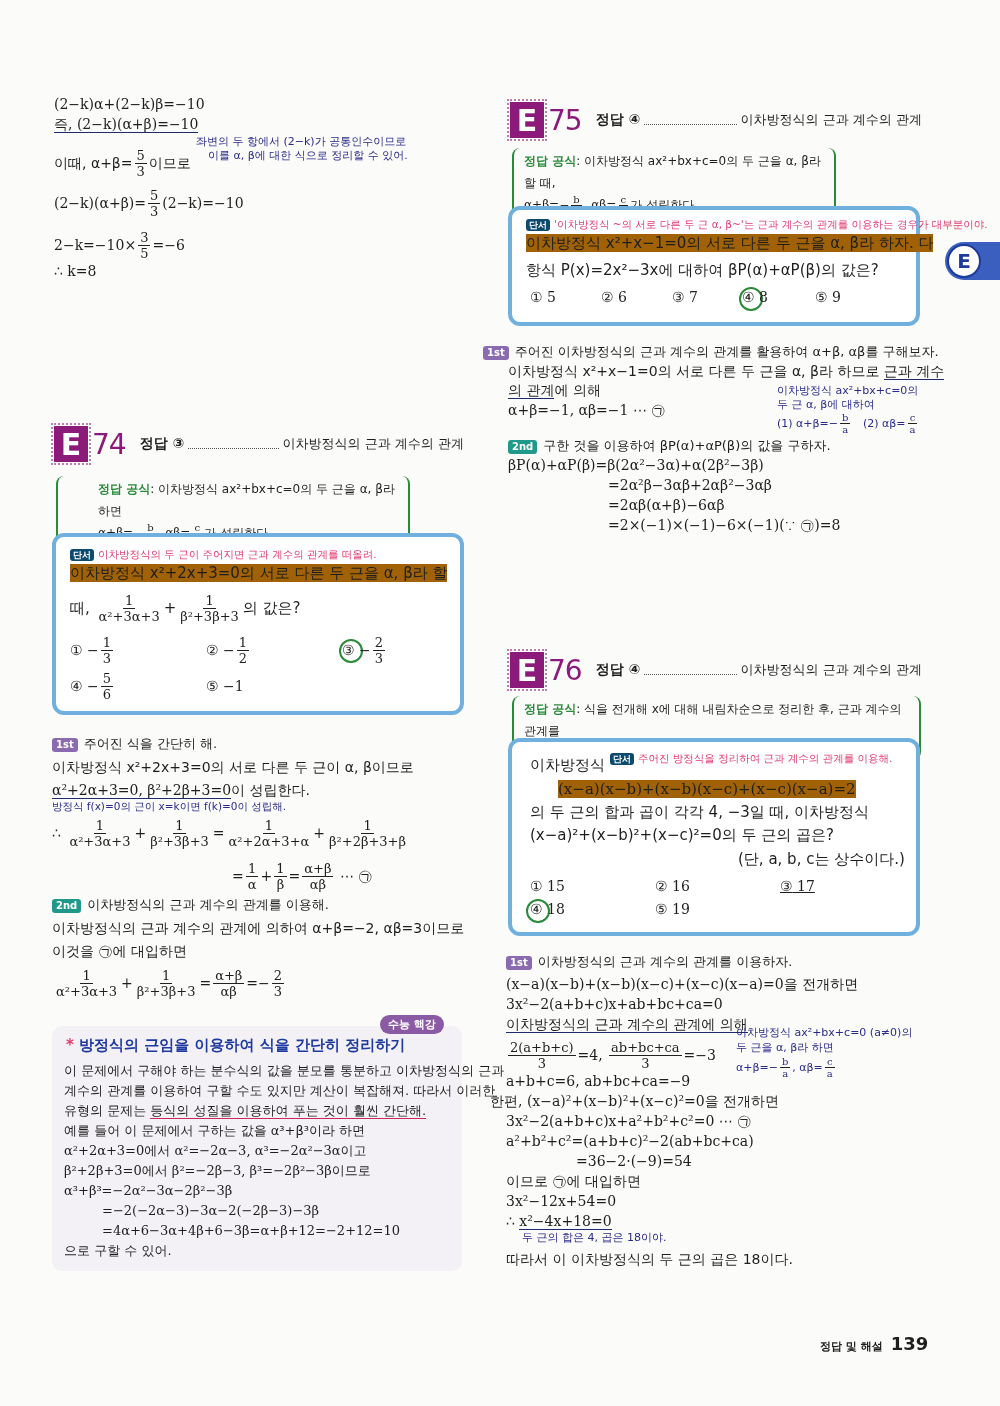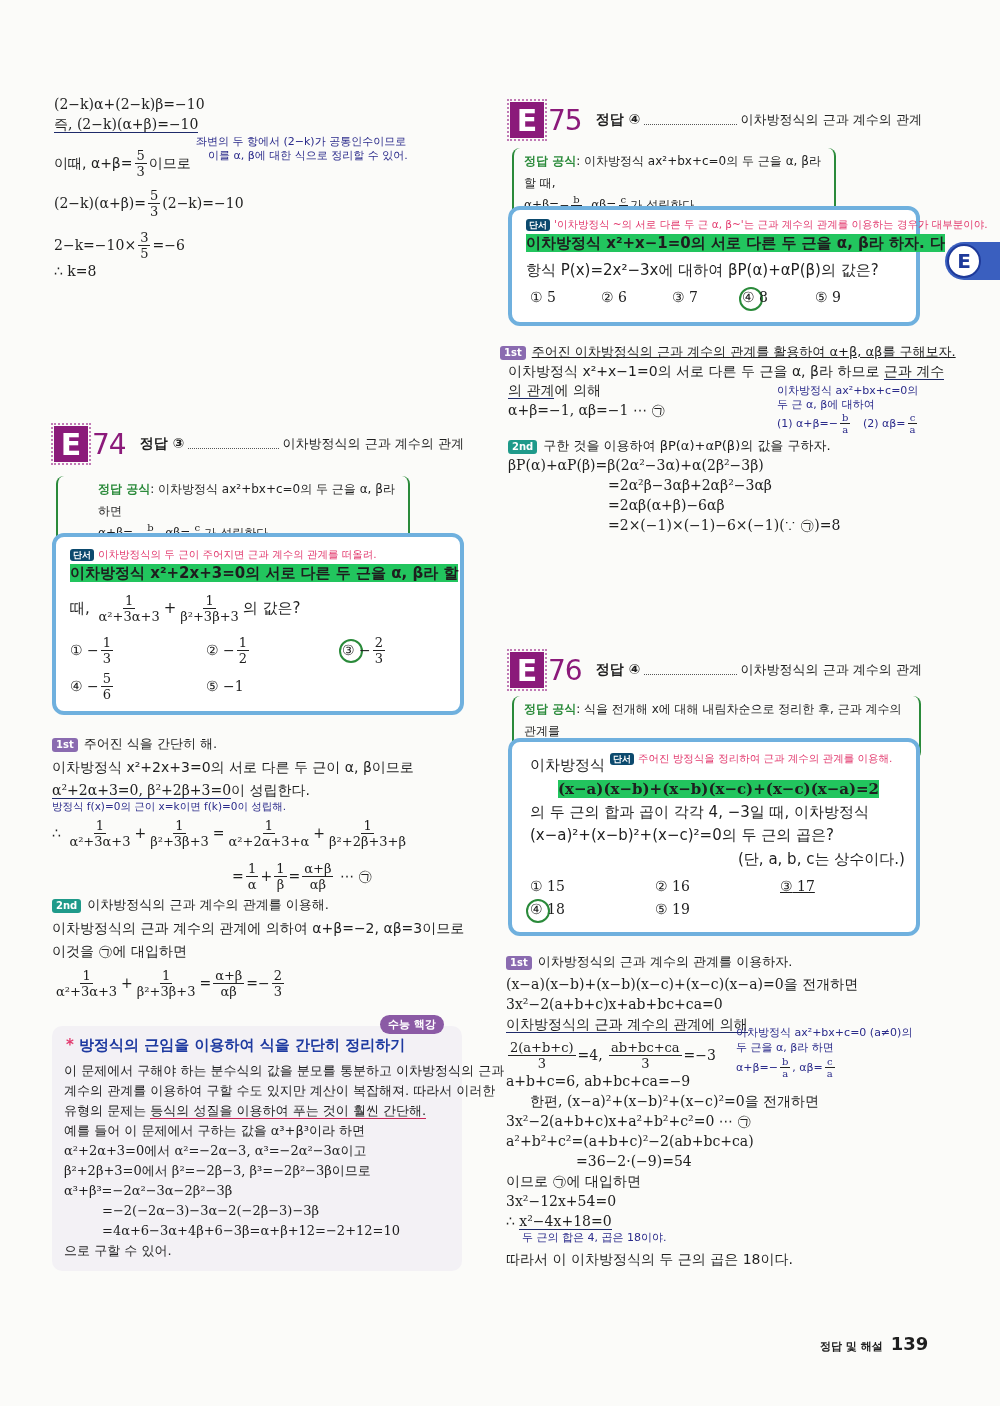--- a/index.html
+++ b/index.html
@@ -42,21 +42,21 @@
 
   
   .pbox {
     position: absolute; border: 4px solid #6fb0de; border-radius: 12px; background: #fff;
   }
   .hint-tag {
     display: inline-block; background: #0c4a6e; color: #fff; font-size: 9px; font-weight: bold;
     border-radius: 3px; padding: 0 3px; line-height: 12px; margin-right: 4px;
   }
   .hint { color: #e23a6e; font-size: 10.5px; white-space: nowrap; position: absolute; }
-  .hl { background: #22c55e; font-weight: bold; }
+  .hl { background: #a16207; }
   .q { position: absolute; font-size: 15px; white-space: nowrap; line-height: 20px; }
   .choice { position: absolute; font-size: 14px; white-space: nowrap; font-family: "DejaVu Serif", serif; }
   .circled-ans { position: absolute; width: 20px; height: 20px; border: 2px solid #2a8a3a; border-radius: 50%; }
 
   .step-tag {
     display: inline-block; color: #fff; font-size: 10px; font-weight: bold;
     border-radius: 3px; padding: 0 4px; line-height: 14px; margin-right: 6px; vertical-align: middle;
   }
   .step1 { background: #8a6bb0; }
   .step2 { background: #1f9a8a; }
@@ -276,21 +276,21 @@
 </div>
 <div class="q" style="left:526px;top:233px;"><span class="hl">이차방정식 x²+x−1=0의 서로 다른 두 근을 α, β라 하자. 다</span></div>
 <div class="q" style="left:526px;top:260px;">항식 P(x)=2x²−3x에 대하여 βP(α)+αP(β)의 값은?</div>
 <div class="choice" style="left:530px;top:289px;"><span>①</span> <span>5</span></div>
 <div class="choice" style="left:601px;top:289px;"><span>②</span> <span>6</span></div>
 <div class="choice" style="left:672px;top:289px;"><span>③</span> <span>7</span></div>
 <div class="circled-ans" style="left:739px;top:287px;"></div>
 <div class="choice" style="left:742px;top:289px;"><span>④</span> <span>8</span></div>
 <div class="choice" style="left:815px;top:289px;"><span>⑤</span> <span>9</span></div>
 
-<div class="line" style="left:500px;top:343px;font-size:13px;text-decoration:underline;">
+<div class="line" style="left:483px;top:343px;font-size:13px;">
   <span class="step-tag step1">1st</span><span>주어진 이차방정식의 근과 계수의 관계를 활용하여 α+β, αβ를 구해보자.</span>
 </div>
 <div class="line" style="left:508px;top:362px;"><span>이차방정식 x²+x−1=0의 서로 다른 두 근을 α, β라 하므로 </span><span class="ul">근과 계수</span></div>
 <div class="line" style="left:508px;top:381px;"><span class="ul">의 관계</span><span>에 의해</span></div>
 <div class="line math" style="left:508px;top:401px;">α+β=−1, αβ=−1 ⋯ ㉠</div>
 <div class="note" style="left:777px;top:383px;">이차방정식 ax²+bx+c=0의</div>
 <div class="note" style="left:777px;top:397px;">두 근 α, β에 대하여</div>
 <div class="note" style="left:777px;top:412px;">
   <span>(1) α+β=−</span><span class="frac sm">
       <span class="n">b</span>
@@ -357,21 +357,21 @@
 <div class="note" style="left:736px;top:1056px;">
   <span>α+β=−</span><span class="frac sm">
       <span class="n">b</span>
       <span class="d">a</span>
     </span><span>, αβ=</span><span class="frac sm">
       <span class="n">c</span>
       <span class="d">a</span>
     </span>
 </div>
 <div class="line math" style="left:506px;top:1072px;">a+b+c=6, ab+bc+ca=−9</div>
-<div class="line math" style="left:530px;top:1092px;text-align:right;">한편, (x−a)²+(x−b)²+(x−c)²=0을 전개하면</div>
+<div class="line math" style="left:490px;top:1092px;text-align:right;">한편, (x−a)²+(x−b)²+(x−c)²=0을 전개하면</div>
 <div class="line math" style="left:506px;top:1112px;">3x²−2(a+b+c)x+a²+b²+c²=0 ⋯ ㉠</div>
 <div class="line math" style="left:506px;top:1132px;">a²+b²+c²=(a+b+c)²−2(ab+bc+ca)</div>
 <div class="line math" style="left:576px;top:1152px;">=36−2·(−9)=54</div>
 <div class="line" style="left:506px;top:1172px;text-align:center;">이므로 ㉠에 대입하면</div>
 <div class="line math" style="left:506px;top:1192px;">3x²−12x+54=0</div>
 <div class="line math" style="left:506px;top:1212px;"><span>∴ </span><span class="ul">x²−4x+18=0</span></div>
 <div class="note" style="left:522px;top:1230px;">두 근의 합은 4, 곱은 18이야.</div>
 <div class="line" style="left:506px;top:1250px;">따라서 이 이차방정식의 두 근의 곱은 18이다.</div>
 
 <div class="side-tab">

